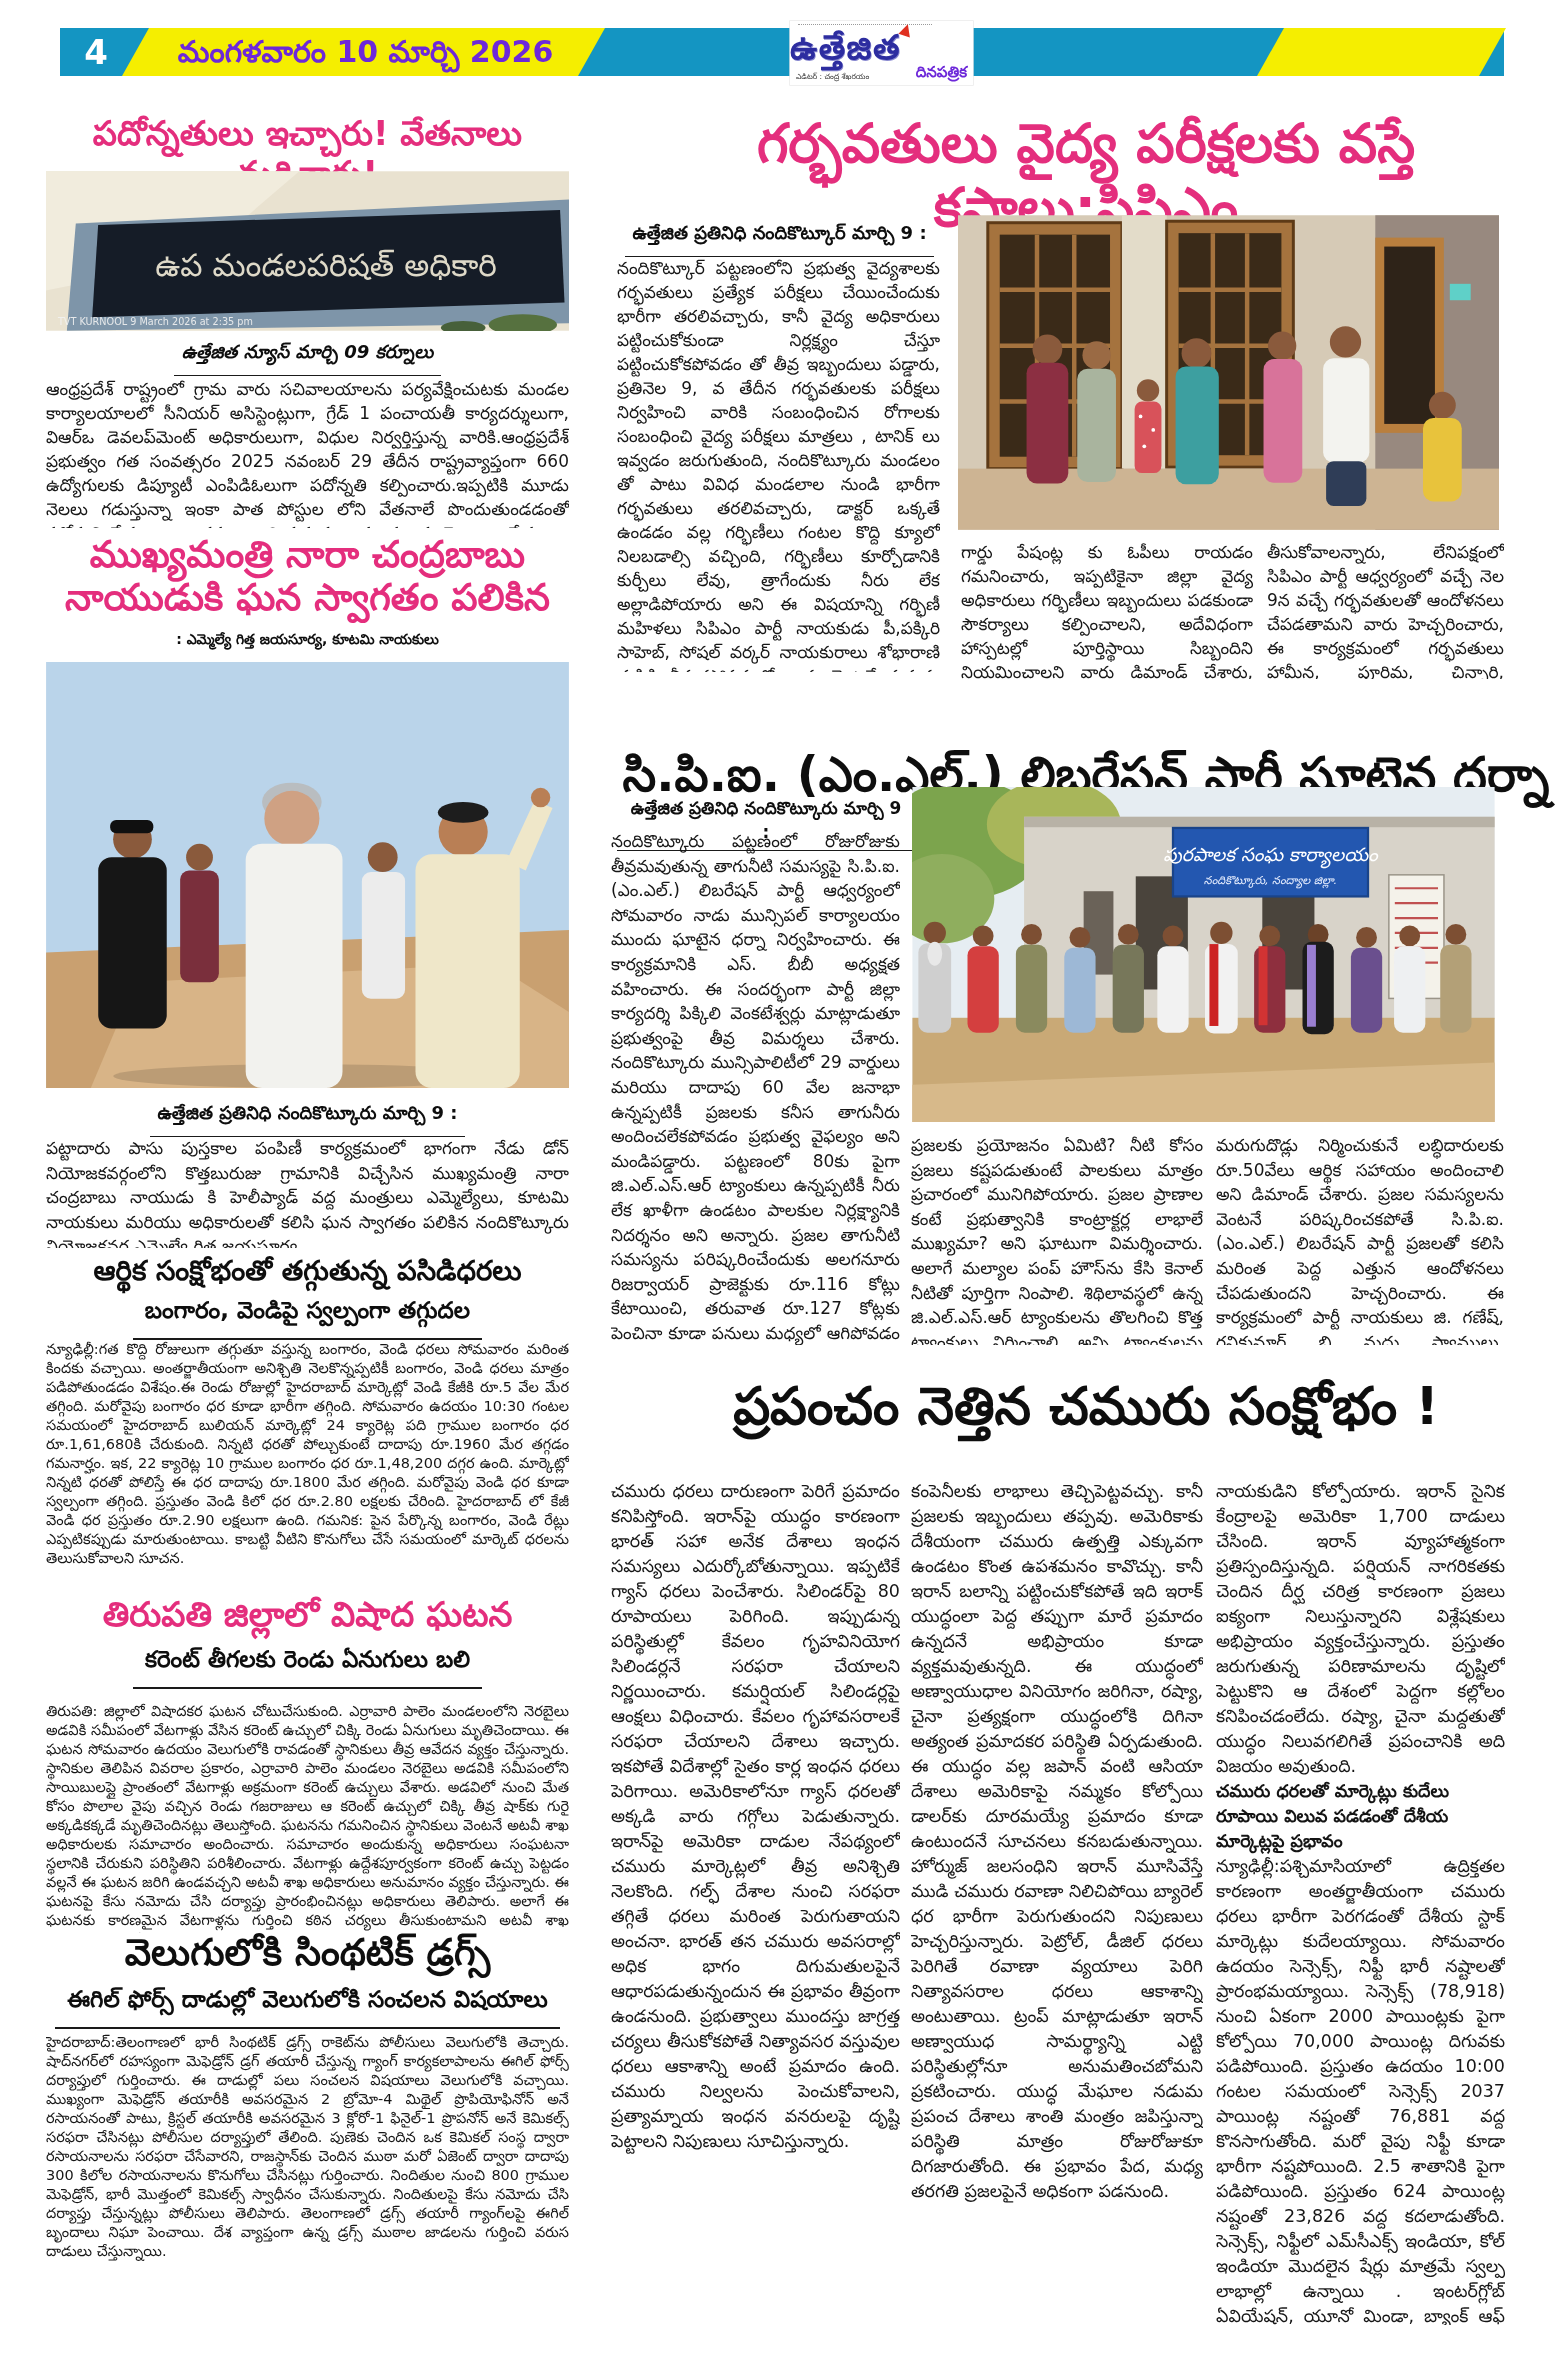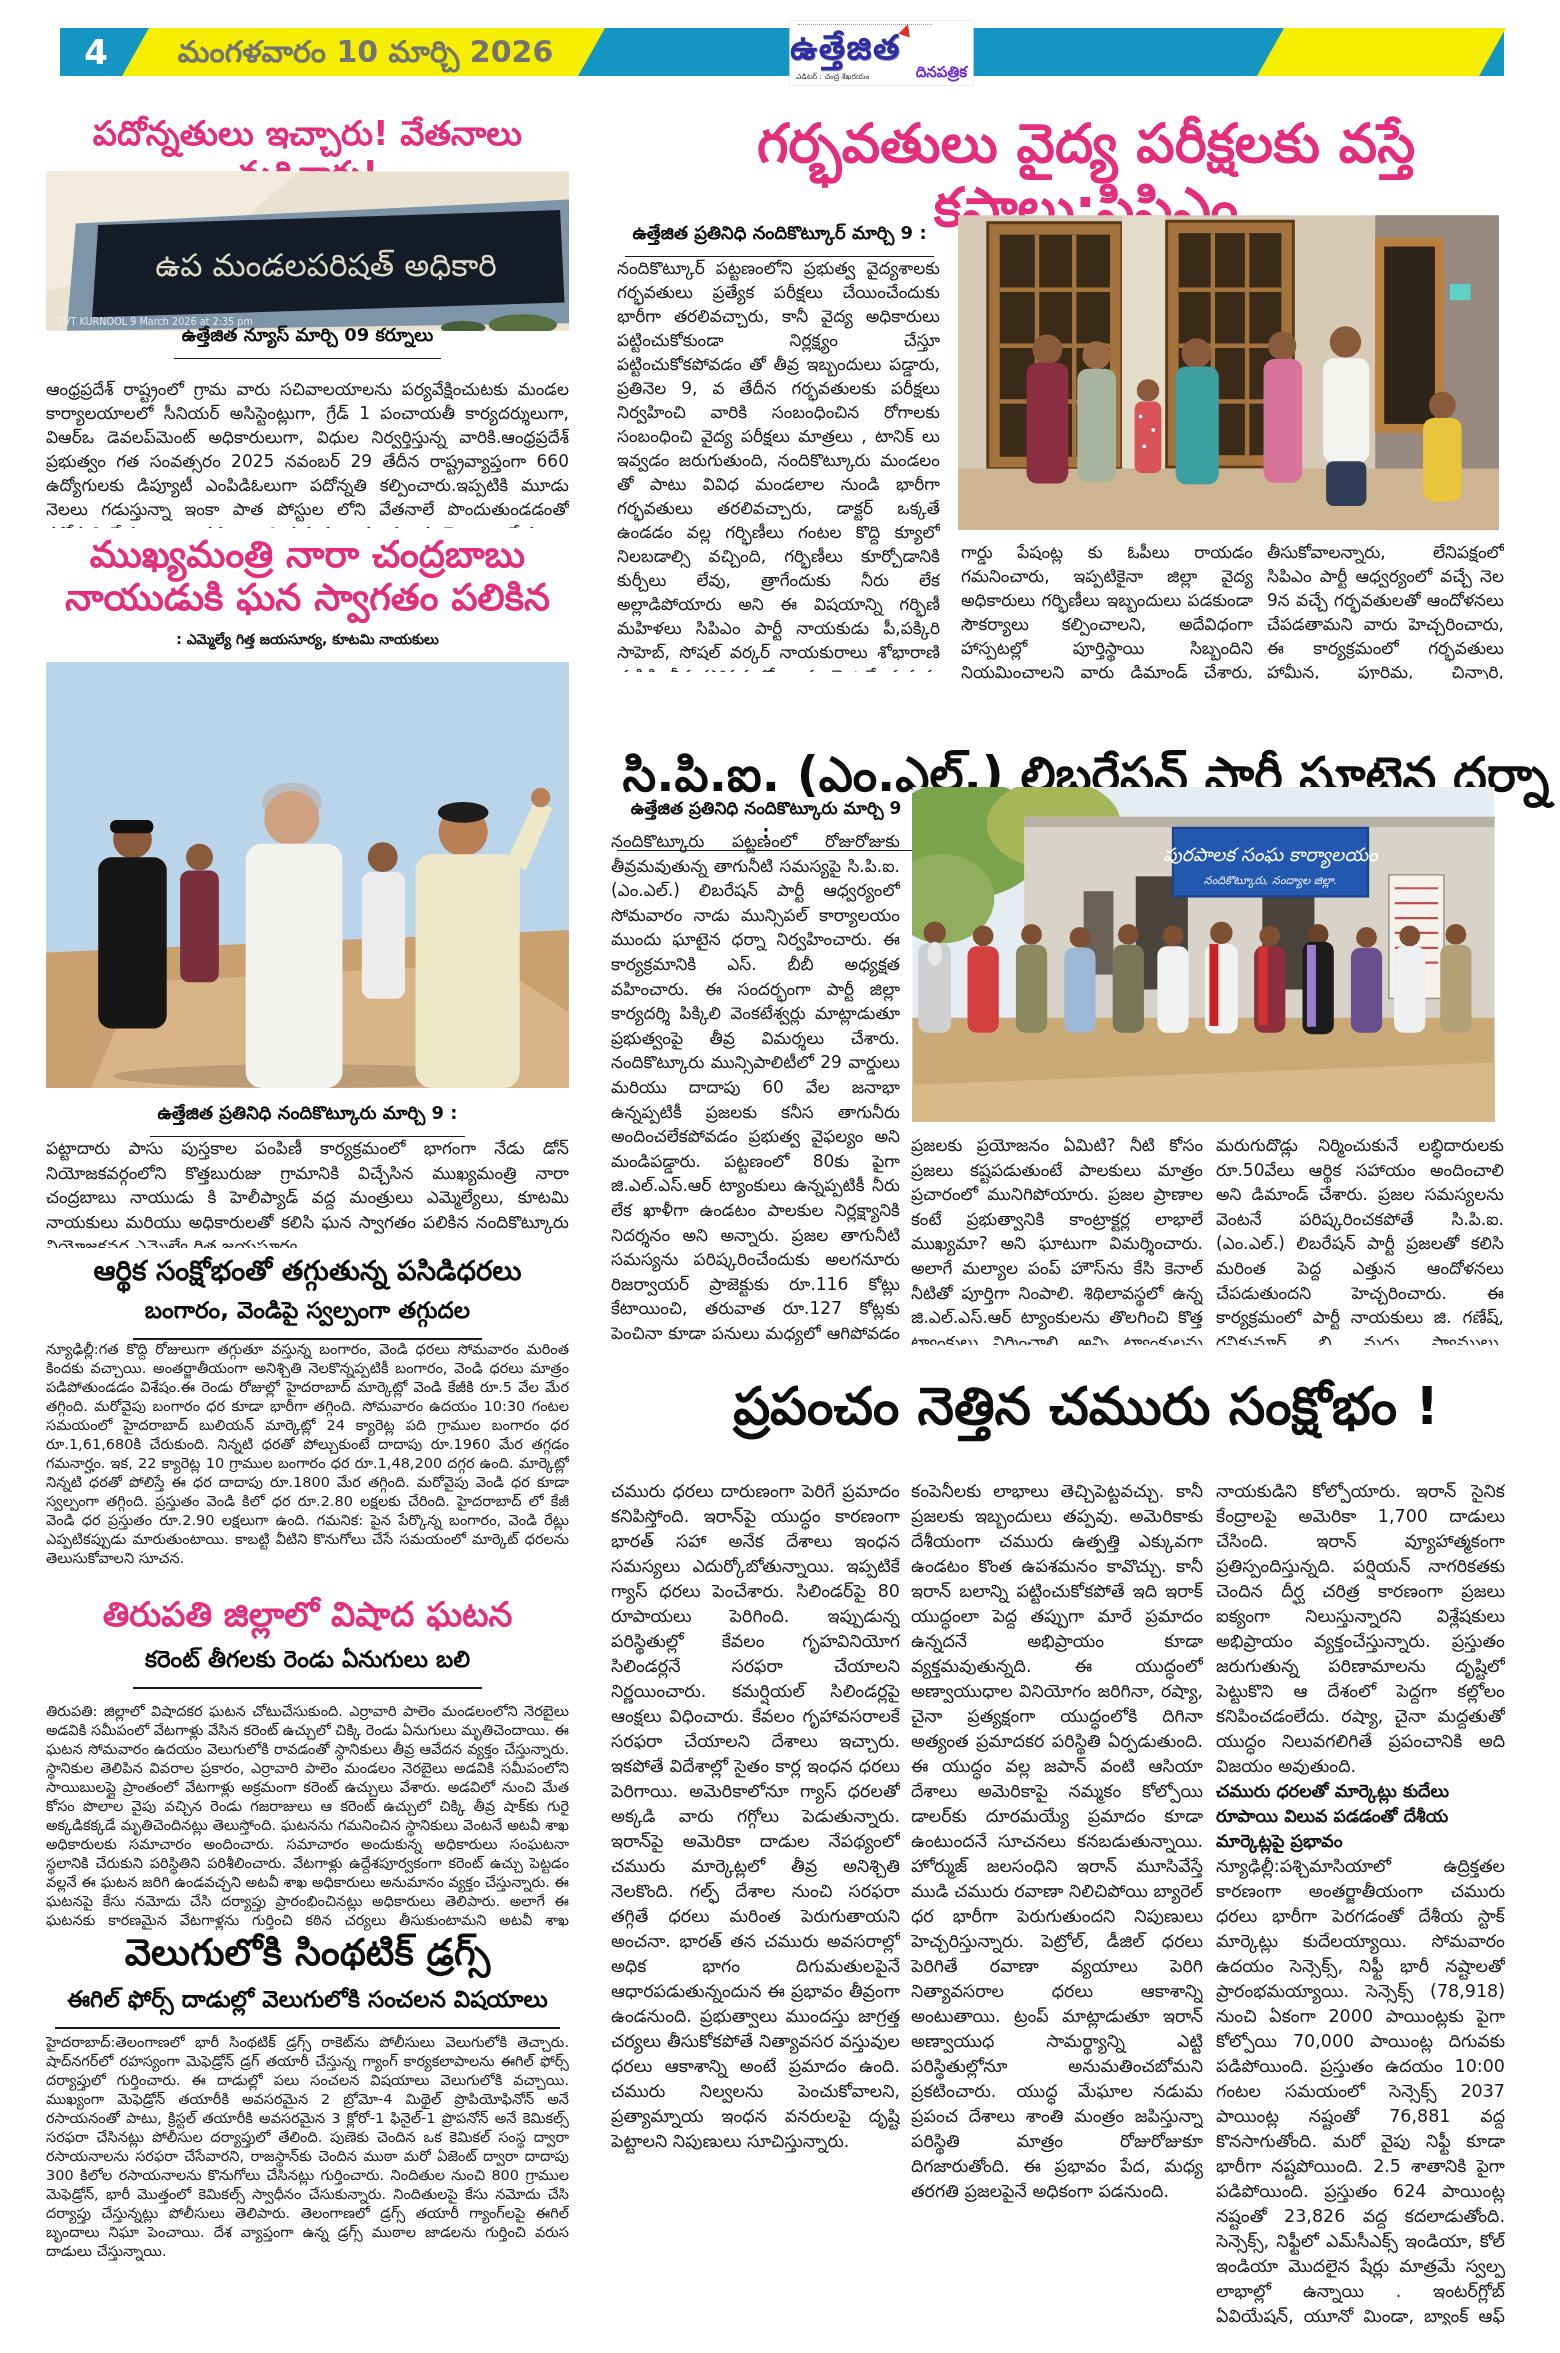--- a/index.html
+++ b/index.html
@@ -6,21 +6,21 @@
   .page{position:relative;width:1561px;height:2354px;background:#ffffff;
         font-family:"DejaVu Sans",sans-serif;color:#141414;overflow:hidden;}
   .abs{position:absolute;}
   
   .band{position:absolute;top:28px;height:48px;}
   .teal{background:#1495c2;}
   .yellow{background:#f5ee00;}
   .skew{clip-path:polygon(27px 0,100% 0,calc(100% - 27px) 100%,0 100%);}
   .pageno{position:absolute;left:64px;top:31px;width:64px;height:43px;color:#ffffff;
           font-size:34px;font-weight:bold;text-align:center;line-height:43px;}
-  .dateband{position:absolute;left:142px;top:28px;width:447px;height:48px;color:#737373;
+  .dateband{position:absolute;left:142px;top:28px;width:447px;height:48px;color:#6d28d9;
             font-size:30px;font-weight:bold;text-align:center;line-height:48px;}
   .logo-box{position:absolute;left:790px;top:21px;width:183px;height:64px;background:#ffffff;
             box-shadow:0 0 0 0.7px #e8e8e8;}
   .logo-topline{position:absolute;left:7.5px;top:3px;width:134px;height:3.7px;
             border-top:1.5px dotted #9a9a9a;}
   .logo-title{position:absolute;left:0;top:6px;width:100%;text-align:left;color:#2d2da0;
             font-size:34px;font-weight:bold;letter-spacing:1.5px;text-shadow:0.7px 0.7px 0 #8a8ad0;}
   .logo-flag{position:absolute;left:110px;top:3px;width:0;height:0;
             border-left:6.7px solid transparent;border-right:6.7px solid transparent;
             border-bottom:12px solid #e03020;transform:rotate(18deg);}
@@ -65,21 +65,21 @@
       <polygon points="0,0 340,0 200,120 0,160" fill="#f1ecdd"></polygon>
       <polygon points="40,70 702,38 702,204 28,214" fill="#7e95a9"></polygon>
       <polygon points="70,72 690,52 696,176 62,196" fill="#151c27"></polygon>
       <ellipse cx="640" cy="206" rx="46" ry="14" fill="#56713f"></ellipse>
       <ellipse cx="560" cy="210" rx="30" ry="9" fill="#47603a"></ellipse>
       <text x="376" y="140" font-size="42" text-anchor="middle" fill="#ded9c8">ఉప మండలపరిషత్ అధికారి</text>
       <text x="16" y="206" font-size="13" fill="#f2f2f2" opacity="0.9">TVT KURNOOL  9 March 2026 at 2:35 pm</text>
     </svg>
   </div>
 
-  <div class="abs dateline" style="left:46px;top:324px;width:523px;"><span>ఉత్తేజిత న్యూస్ మార్చి 09 కర్నూలు</span></div>
+  <div class="abs dateline" style="left:46px;top:341px;width:523px;font-style:italic;"><span>ఉత్తేజిత న్యూస్ మార్చి 09 కర్నూలు</span></div>
 
   <div class="abs body-txt" style="left:46px;top:377px;width:523px;height:151px;font-size:17px;line-height:24px;">ఆంధ్రప్రదేశ్ రాష్ట్రంలో గ్రామ వారు సచివాలయాలను పర్యవేక్షించుటకు మండల కార్యాలయాలలో సీనియర్ అసిస్టెంట్లుగా, గ్రేడ్ 1 పంచాయతీ కార్యదర్శులుగా, విఆర్ఒ డెవలప్‌మెంట్ అధికారులుగా, విధుల నిర్వర్తిస్తున్న వారికి.ఆంధ్రప్రదేశ్ ప్రభుత్వం గత సంవత్సరం 2025 నవంబర్ 29 తేదీన రాష్ట్రవ్యాప్తంగా 660 ఉద్యోగులకు డిప్యూటీ ఎంపిడిఓలుగా పదోన్నతి కల్పించారు.ఇప్పటికి మూడు నెలలు గడుస్తున్నా ఇంకా పాత పోస్టుల లోని వేతనాలే పొందుతుండడంతో పదోన్నతి వేతనాలు అందక ఇబ్బంది పడుతున్నారు. మూడు నెలలుగా వేతనాలు కుటుంబాలను పోషించుకోవటానికి కూడా భారంగా ఉందని వ్యక్తపరుస్తున్నారు. ప్రభుత్వం స్పందించి వెంటనే వేతన సమస్యను తీర్చాలని వేడుకుంటున్నారు.</div>
 
   <div class="abs h-pink" style="left:46px;top:534px;width:523px;font-size:37px;line-height:1.16;">ముఖ్యమంత్రి నారా చంద్రబాబు నాయుడుకి ఘన స్వాగతం పలికిన</div>
   <div class="abs subhead nou" style="left:46px;top:631px;width:523px;font-size:14px;"><span>: ఎమ్మెల్యే గిత్త జయసూర్య, కూటమి నాయకులు</span></div>
 
   <div class="abs" style="left:46px;top:662px;width:523px;height:426px;">
     <svg width="523" height="426" viewBox="0 0 702 572">
       <rect width="702" height="572" fill="#bad4ea"></rect>
       <polygon points="0,390 702,360 702,572 0,572" fill="#c9a070"></polygon>

